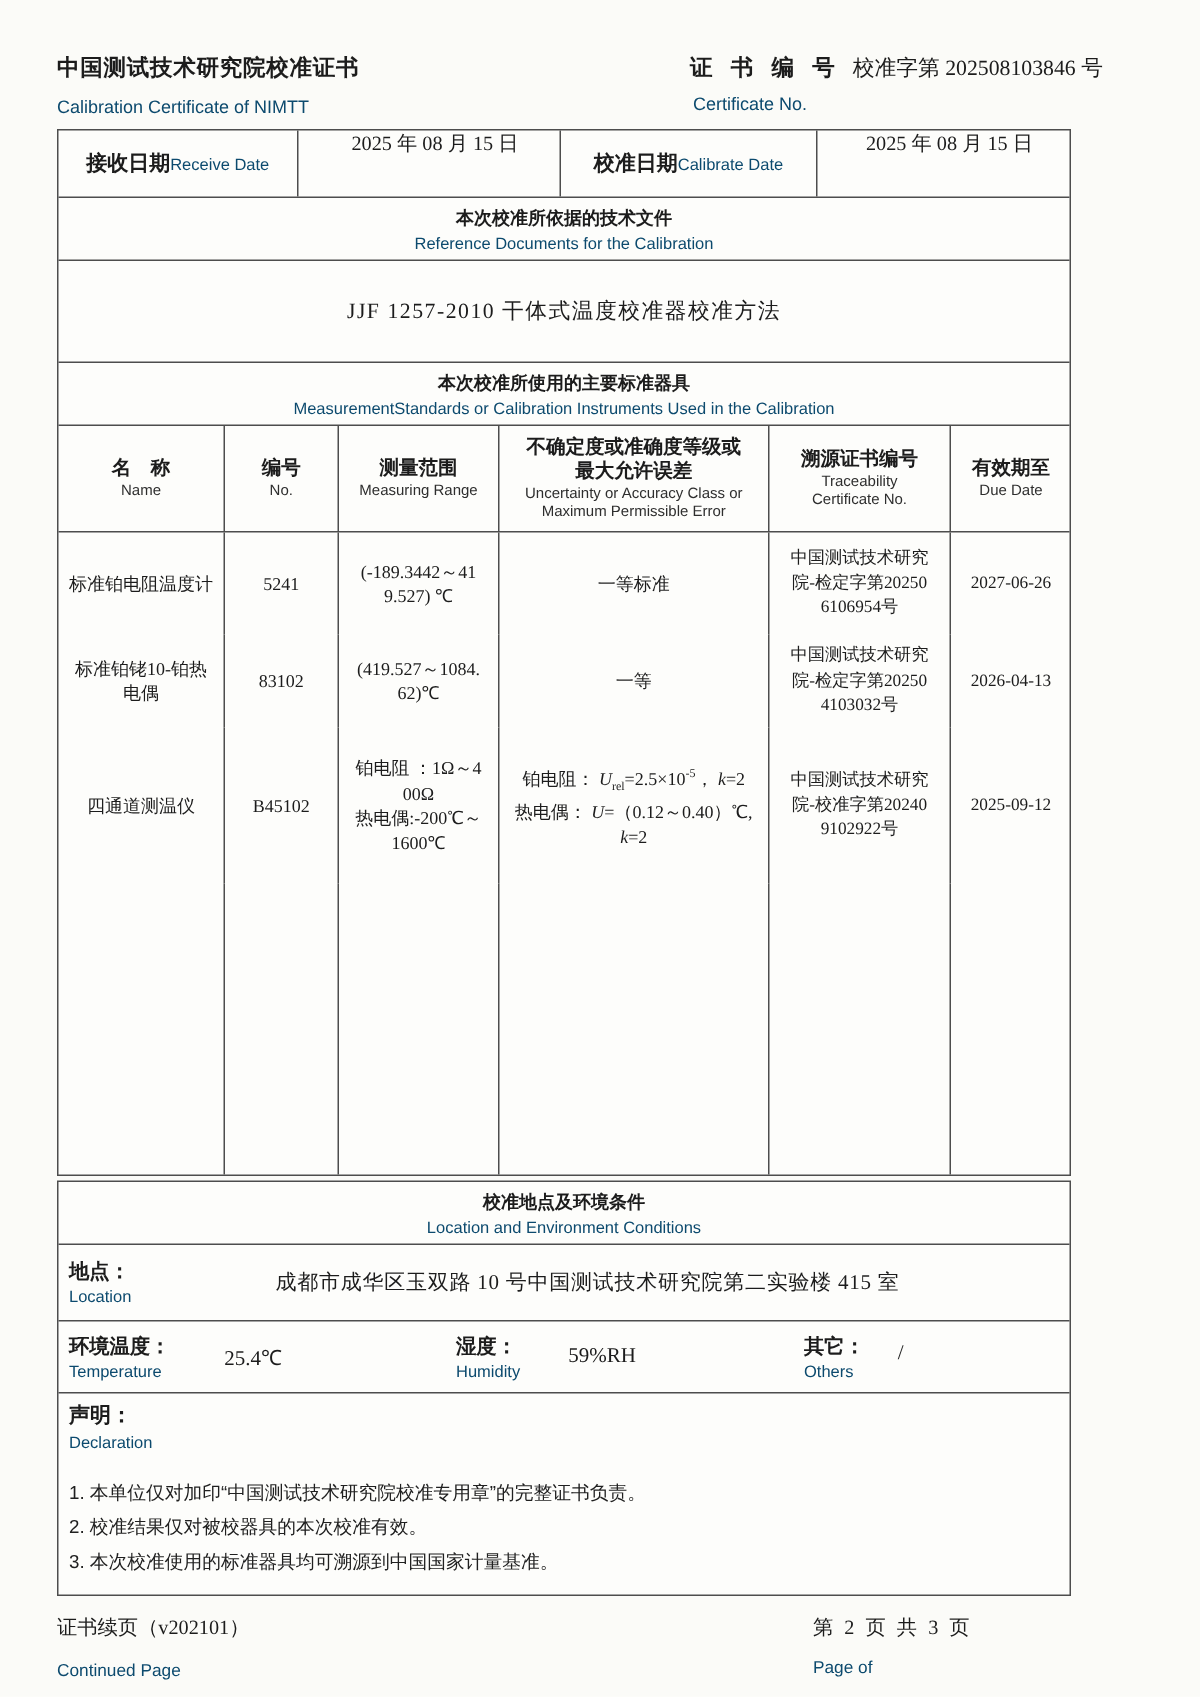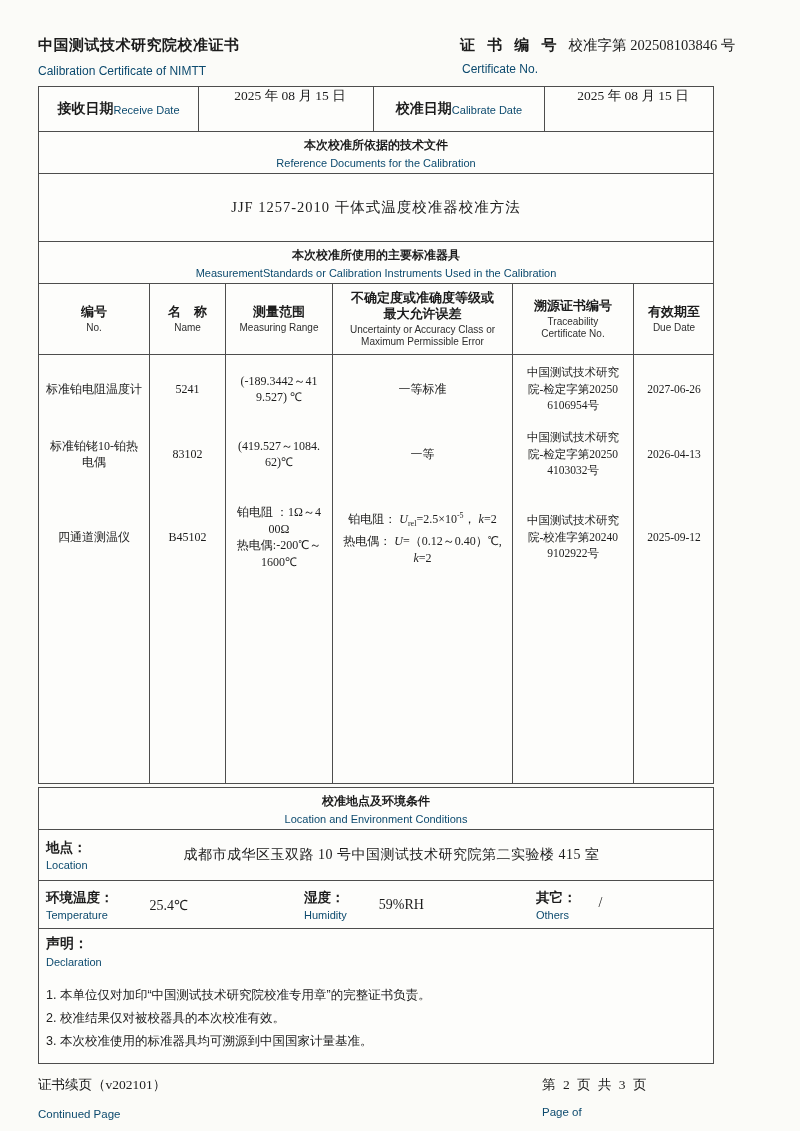--- a/index.html
+++ b/index.html
@@ -140,26 +140,26 @@
 
     <div class="ref-content song row-line">JJF 1257-2010  干体式温度校准器校准方法</div>
 
     <div class="sec-header row-line">
       <div class="cn hei">本次校准所使用的主要标准器具</div>
       <div class="en-line en">MeasurementStandards or Calibration Instruments Used in the Calibration</div>
     </div>
 
     <div class="std-cols std-head row-line">
       <div>
+        <div class="cn hei">名　称</div>
+        <div class="en-line en">Name</div>
+      </div>
+      <div>
         <div class="cn hei">编号</div>
         <div class="en-line en">No.</div>
-      </div>
-      <div>
-        <div class="cn hei">名　称</div>
-        <div class="en-line en">Name</div>
       </div>
       <div>
         <div class="cn hei">测量范围</div>
         <div class="en-line en">Measuring Range</div>
       </div>
       <div>
         <div class="cn hei" style="white-space:pre-line">不确定度或准确度等级或
 最大允许误差</div>
         <div class="en-line en" style="white-space:pre-line">Uncertainty or Accuracy Class or
 Maximum Permissible Error</div>

